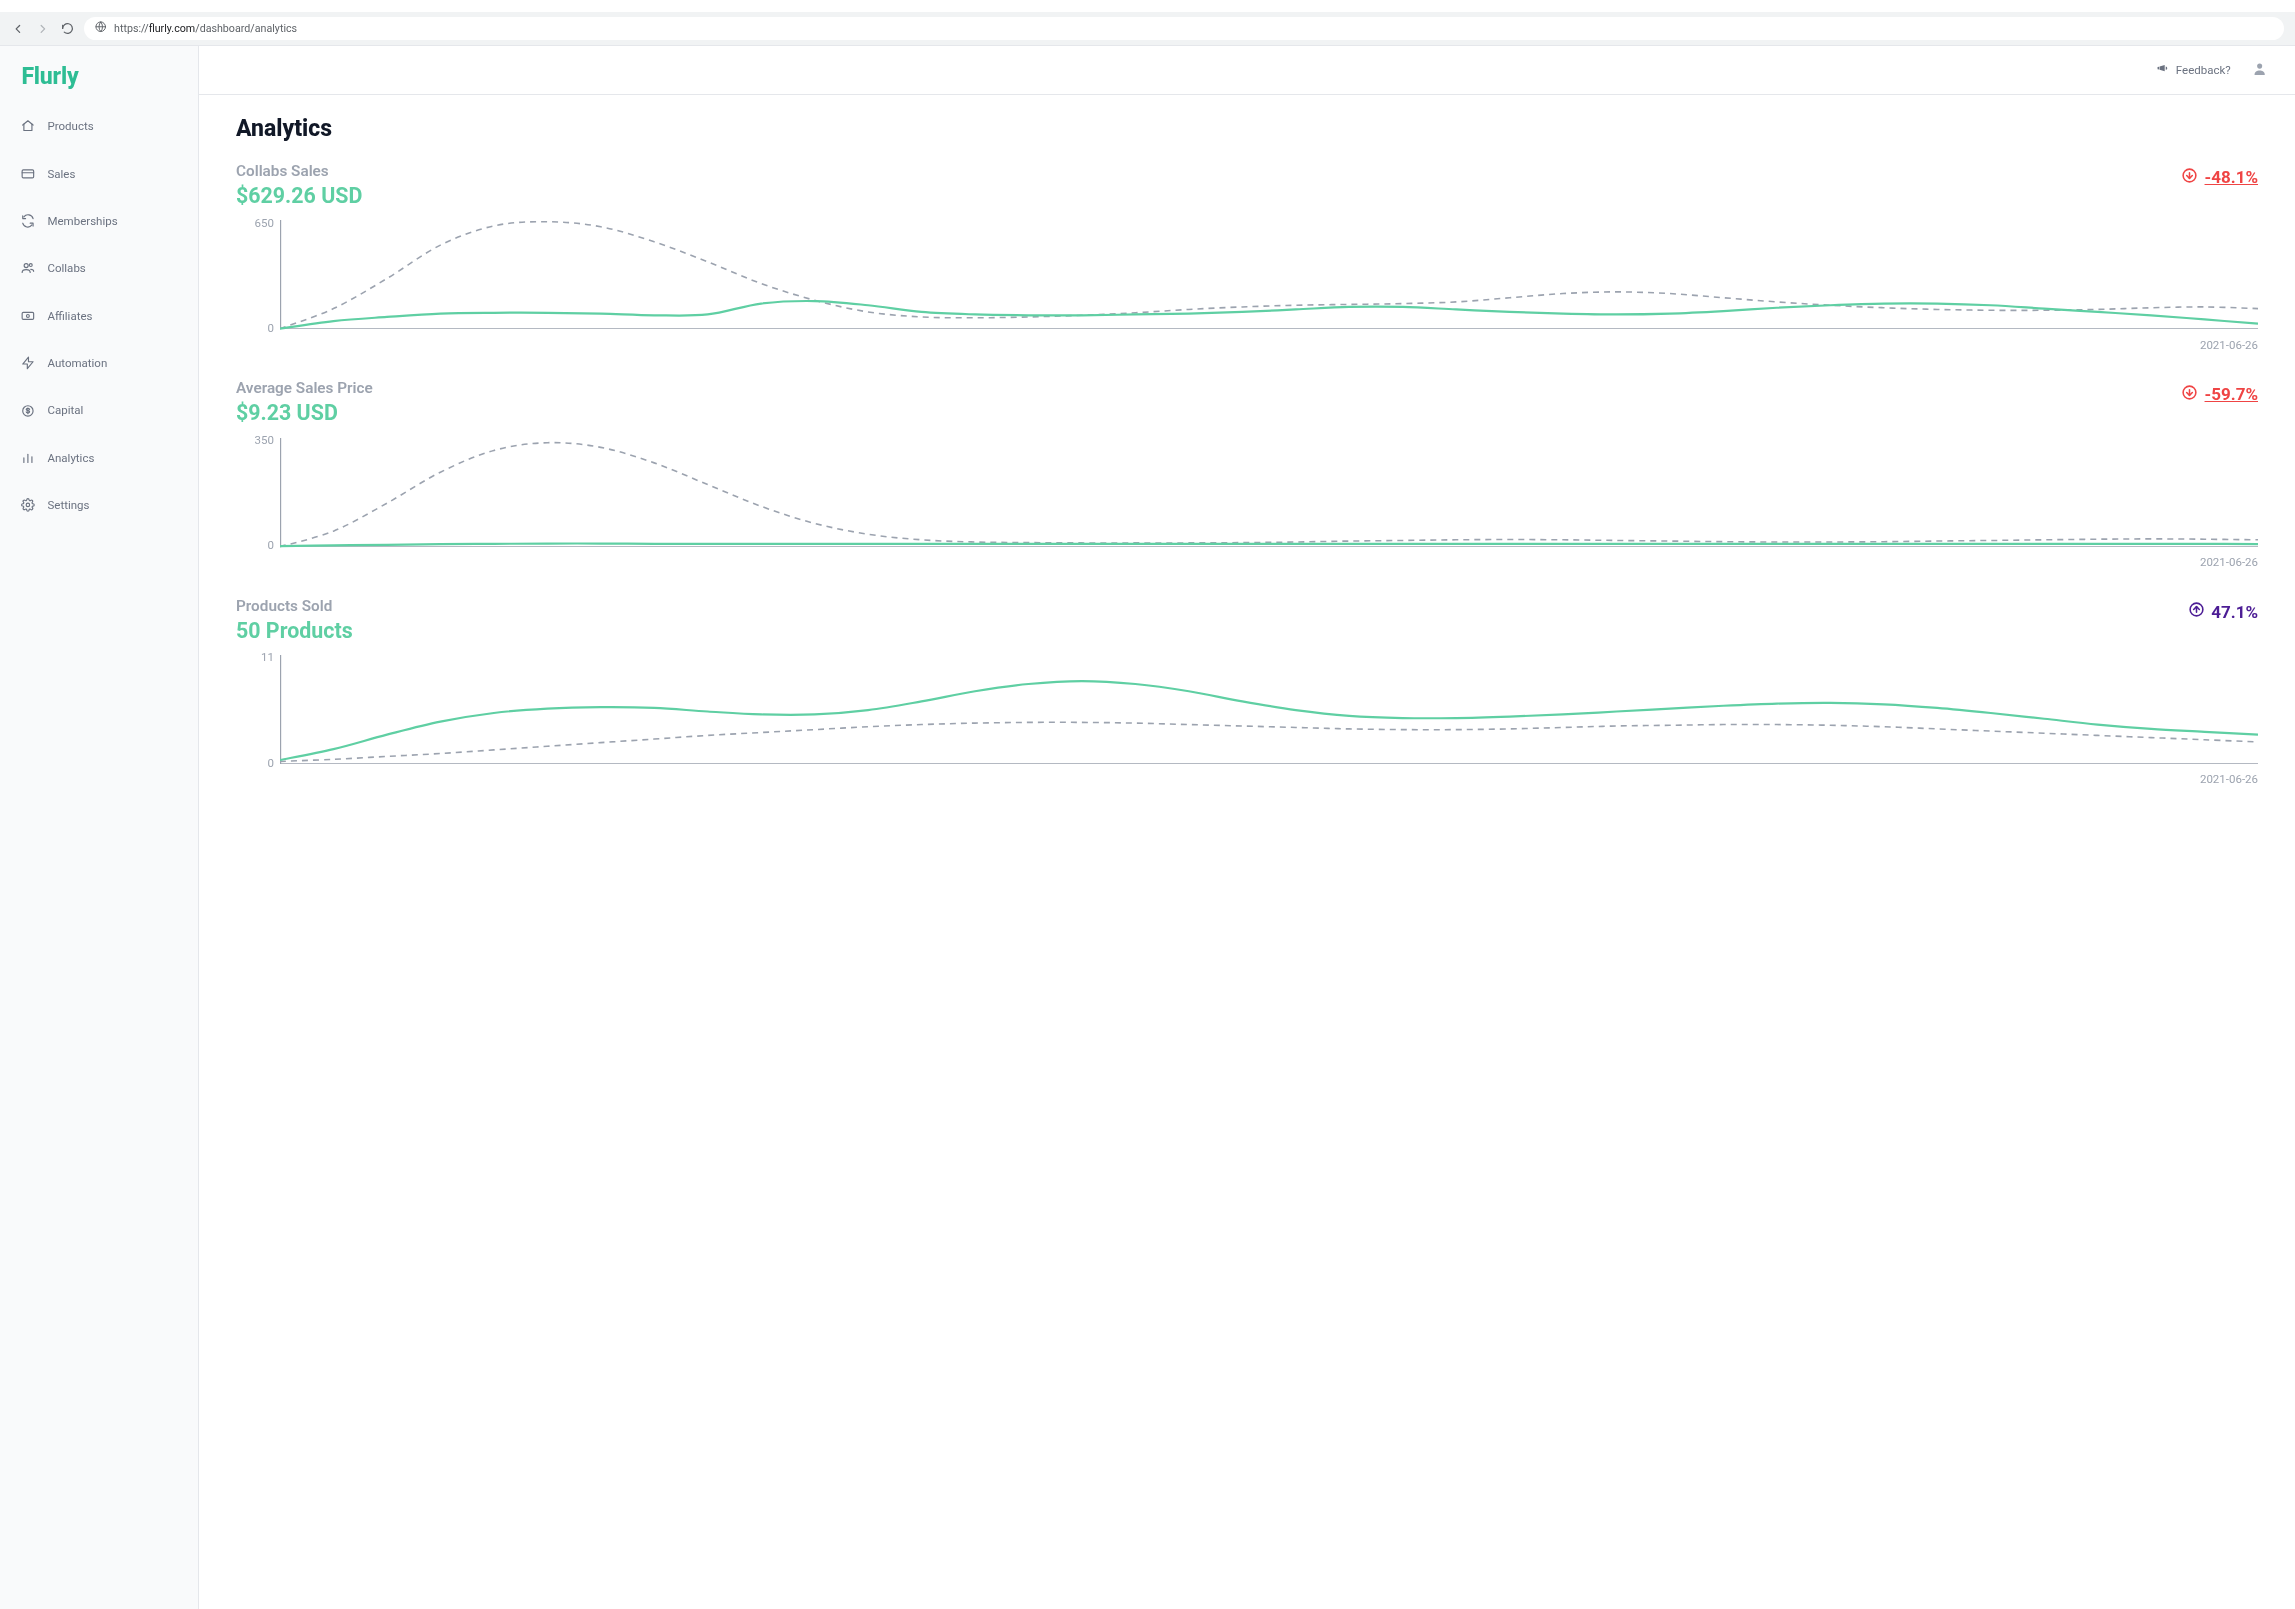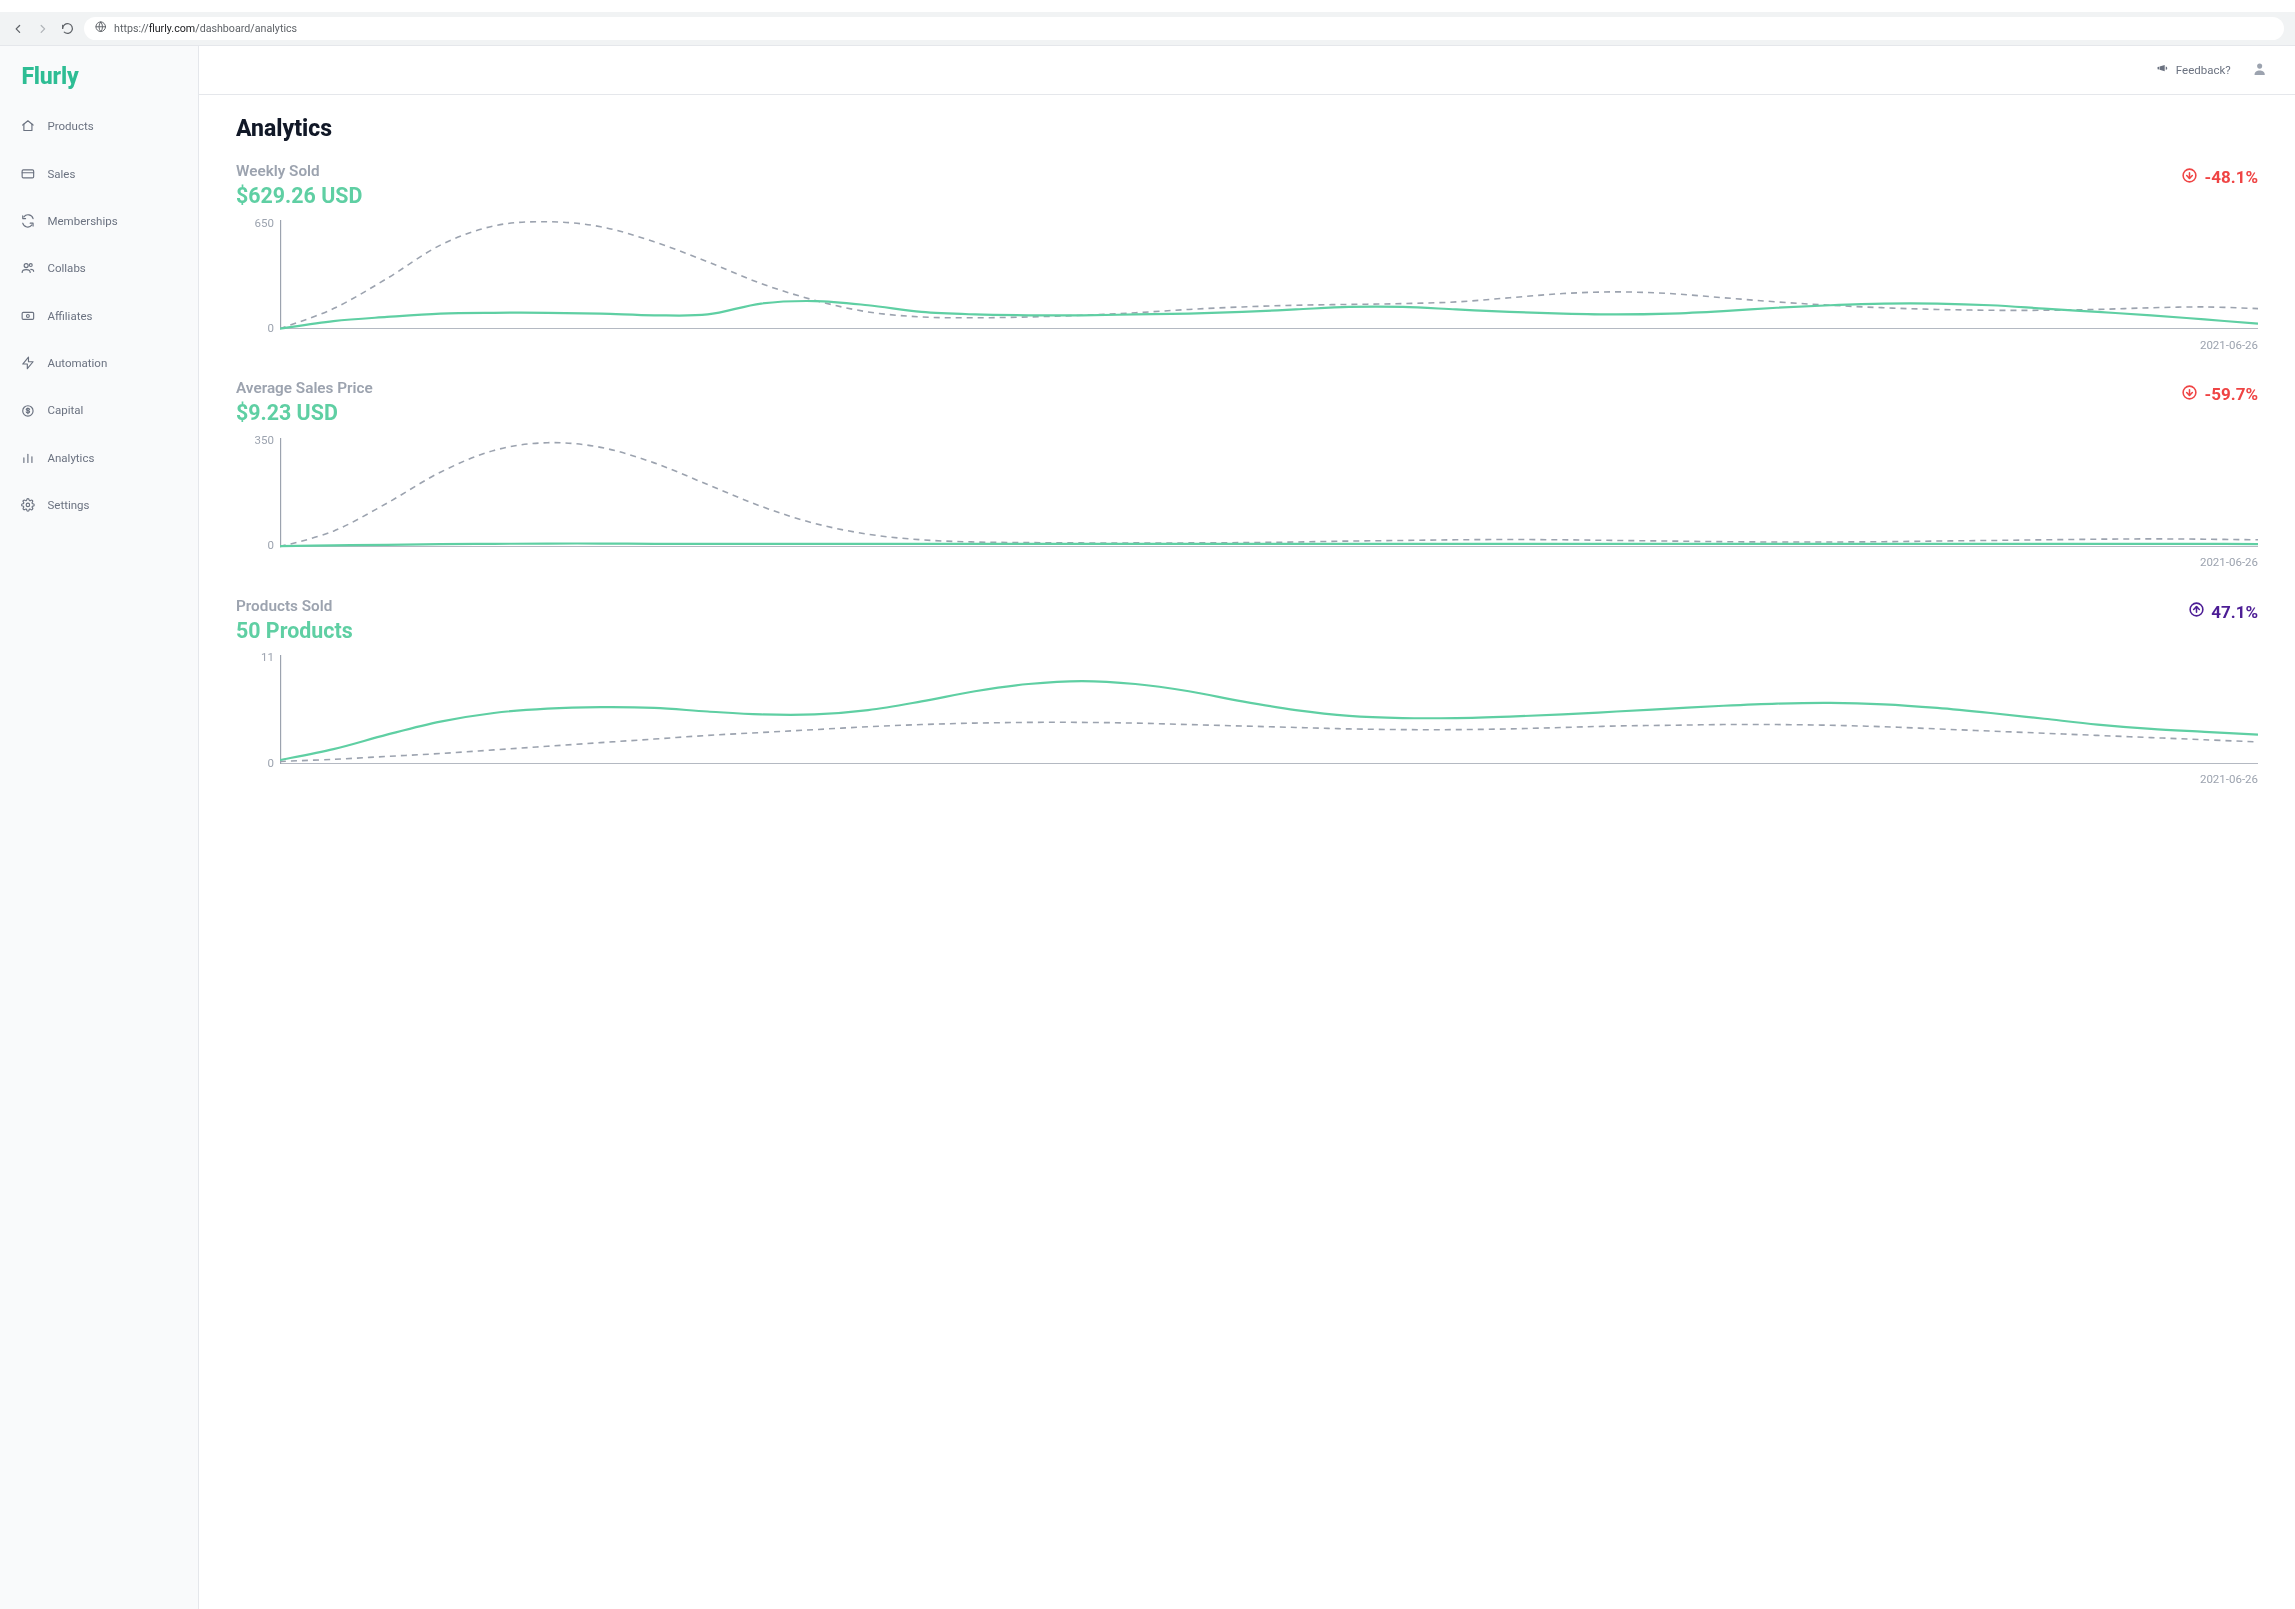--- a/index.html
+++ b/index.html
@@ -132,21 +132,21 @@
     color: #5FCFA3;
   }
   .delta {
     display: flex;
     align-items: center;
     gap: 6.1px;
     font-size: 17px;
     font-weight: 700;
     margin-top: 4.6px;
   }
-  .delta.neg { color: #EF4444; }
+  .delta.neg { color: #EF4444; text-decoration: underline; }
   .delta.pos { color: #4c1d95; }
 
   .chart-wrap { position: relative; margin-top: 6.1px; }
   .y-max {
     position: absolute;
     text-align: right;
     width: 38px;
     left: 0;
     top: -1.5px;
     font-size: 11.5px;
@@ -337,21 +337,21 @@
           </svg>
       </div>
     </div>
 
     <div class="content">
       <h1 class="page-title">Analytics</h1>
 
       <section class="card">
         <div class="card-header">
           <div>
-            <div class="metric-label">Weekly Sold</div>
+            <div class="metric-label">Collabs Sales</div>
             <div class="metric-value">$629.26 USD</div>
           </div>
           <div class="delta neg">
             <span>
               <svg width="17" height="17" viewBox="0 0 24 24" fill="none" stroke="currentColor" stroke-width="2.2" stroke-linecap="round" stroke-linejoin="round">
                   <circle cx="12" cy="12" r="9"></circle>
                   <polyline points="8 12 12 16 16 12"></polyline>
                   <line x1="12" y1="8" x2="12" y2="16"></line>
                 </svg>
             </span>

